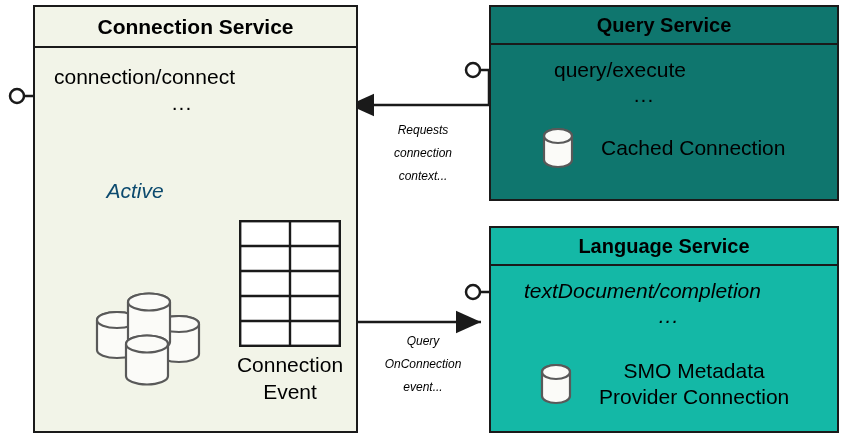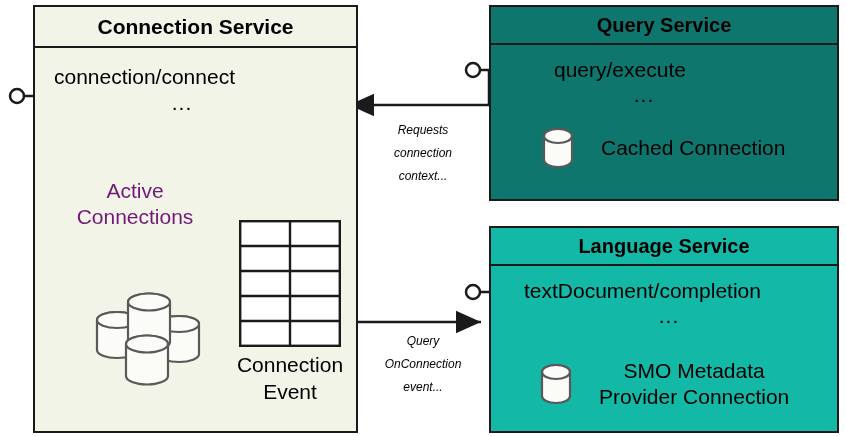--- a/index.html
+++ b/index.html
@@ -117,36 +117,38 @@
     width: 180px;
     margin-top: 1px;
   }
 
   .lang-ops {
     position: absolute;
     left: 33px;
     top: 12px;
     font-size: 21px;
     line-height: 26px;
+    font-style: italic;
   }
   .lang-ops .ops-ellipsis {
     width: 290px;
     margin-top: 1px;
   }
 
   
   .active-conn-label {
     position: absolute;
     left: 20px;
     top: 130px;
     width: 160px;
     text-align: center;
     font-size: 21px;
     line-height: 26px;
-    color: #701a75;
+    color: #0c4a6e;
+    font-style: italic;
   }
   .db-cluster {
     position: absolute;
     left: 50px;
     top: 238px;
     width: 125px;
     height: 100px;
   }
   .callbacks-table {
     position: absolute;
@@ -258,21 +260,20 @@
     <div class="box-title">Connection Service</div>
     <div class="box-body">
 
       <div class="conn-ops ops">
         <div class="ops-line">connection/connect</div>
         <div class="ops-ellipsis">...</div>
       </div>
 
       <div class="active-conn-label">
         <div>Active</div>
-        <div>Connections</div>
       </div>
 
       <svg class="db-cluster" viewBox="0 0 125 100">
 
         <g>
           <path d="M 12 34 a 20 8 0 0 1 40 0 l 0 30 a 20 8 0 0 1 -40 0 z" fill="#fbfbf8" stroke="#595959" stroke-width="2.2"></path>
           <ellipse cx="32" cy="34" rx="20" ry="8" fill="#fbfbf8" stroke="#595959" stroke-width="2.2"></ellipse>
         </g>
 
         <g>

